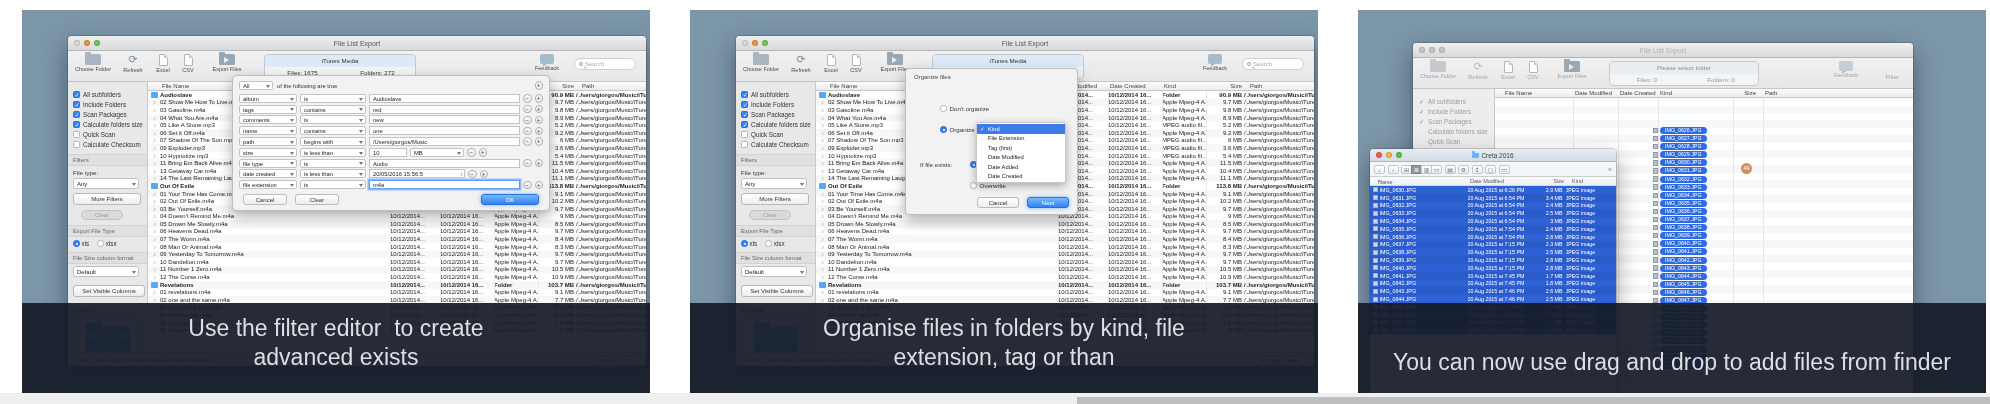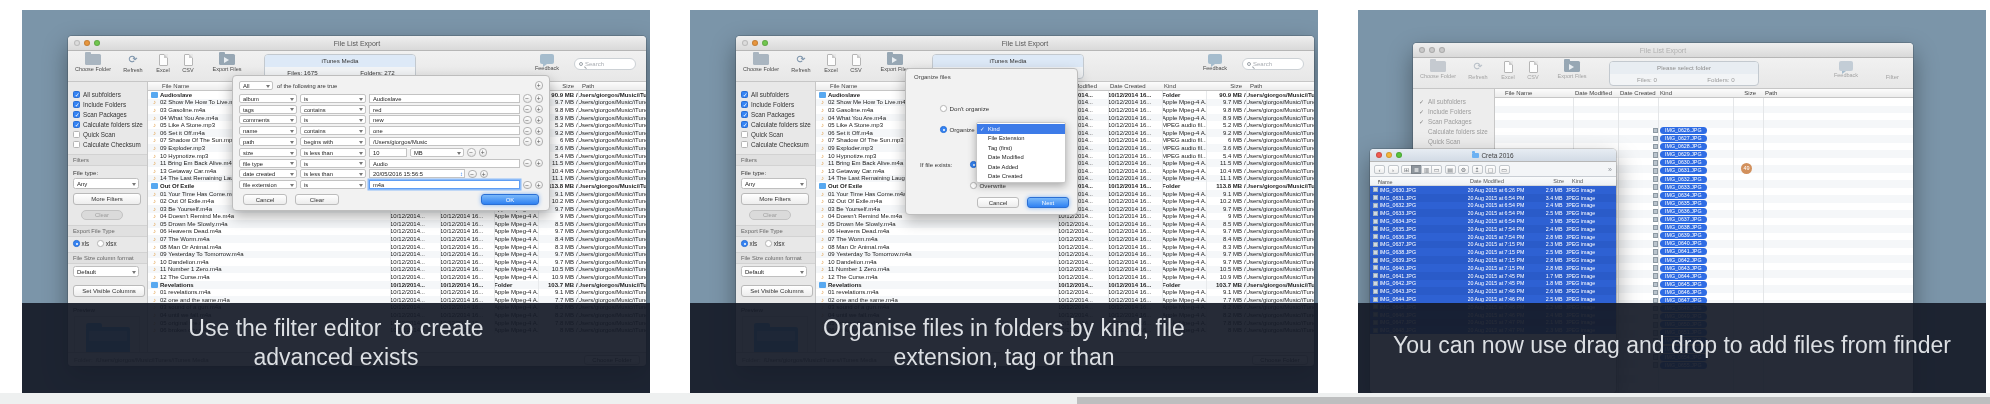--- a/index.html
+++ b/index.html
@@ -195,21 +195,21 @@
   .fh-name{left:8px;} .fh-dm{left:100px;} .fh-size{left:166px;width:28px;text-align:right;} .fh-kind{left:202px;}
   .frows{background:#2e61d3;}
   .frow{display:flex;align-items:center;height:7.8px;font-size:5.3px;color:#fff;white-space:nowrap;}
   .frow:nth-child(even){background:#2a5bc9;}
   .thumb{width:4.5px;height:5px;background:#cfd9e4;border:.5px solid #9fb0c0;margin:0 2px 0 3px;flex:0 0 4.5px;}
   .f-name{width:88px;overflow:hidden;} .f-dm{width:68px;overflow:hidden;} .f-size{width:30px;text-align:right;padding-right:3px;} .f-kind{flex:1;overflow:hidden;}
 
   
   .overlay{position:absolute;left:0;right:0;top:293px;bottom:0;background:rgba(21,27,40,.93);z-index:9;}
   .caption{position:relative;z-index:10;color:#dcdfe3;font-size:23px;text-align:center;white-space:pre-wrap;line-height:29px;}
-  .cap2{padding-top:11px;} .cap1{padding-top:28px;font-size:23px;}
+  .cap2{padding-top:11px;} .cap1{padding-top:45px;font-size:23px;}
 </style>
 </head>
 <body>
 
 <div class="stage">
   <div class="bottom-strip"></div>
   <div class="bottom-bar-right"></div>
 
   <section class="panel" id="p1">
     <div class="mac-window app-window">

